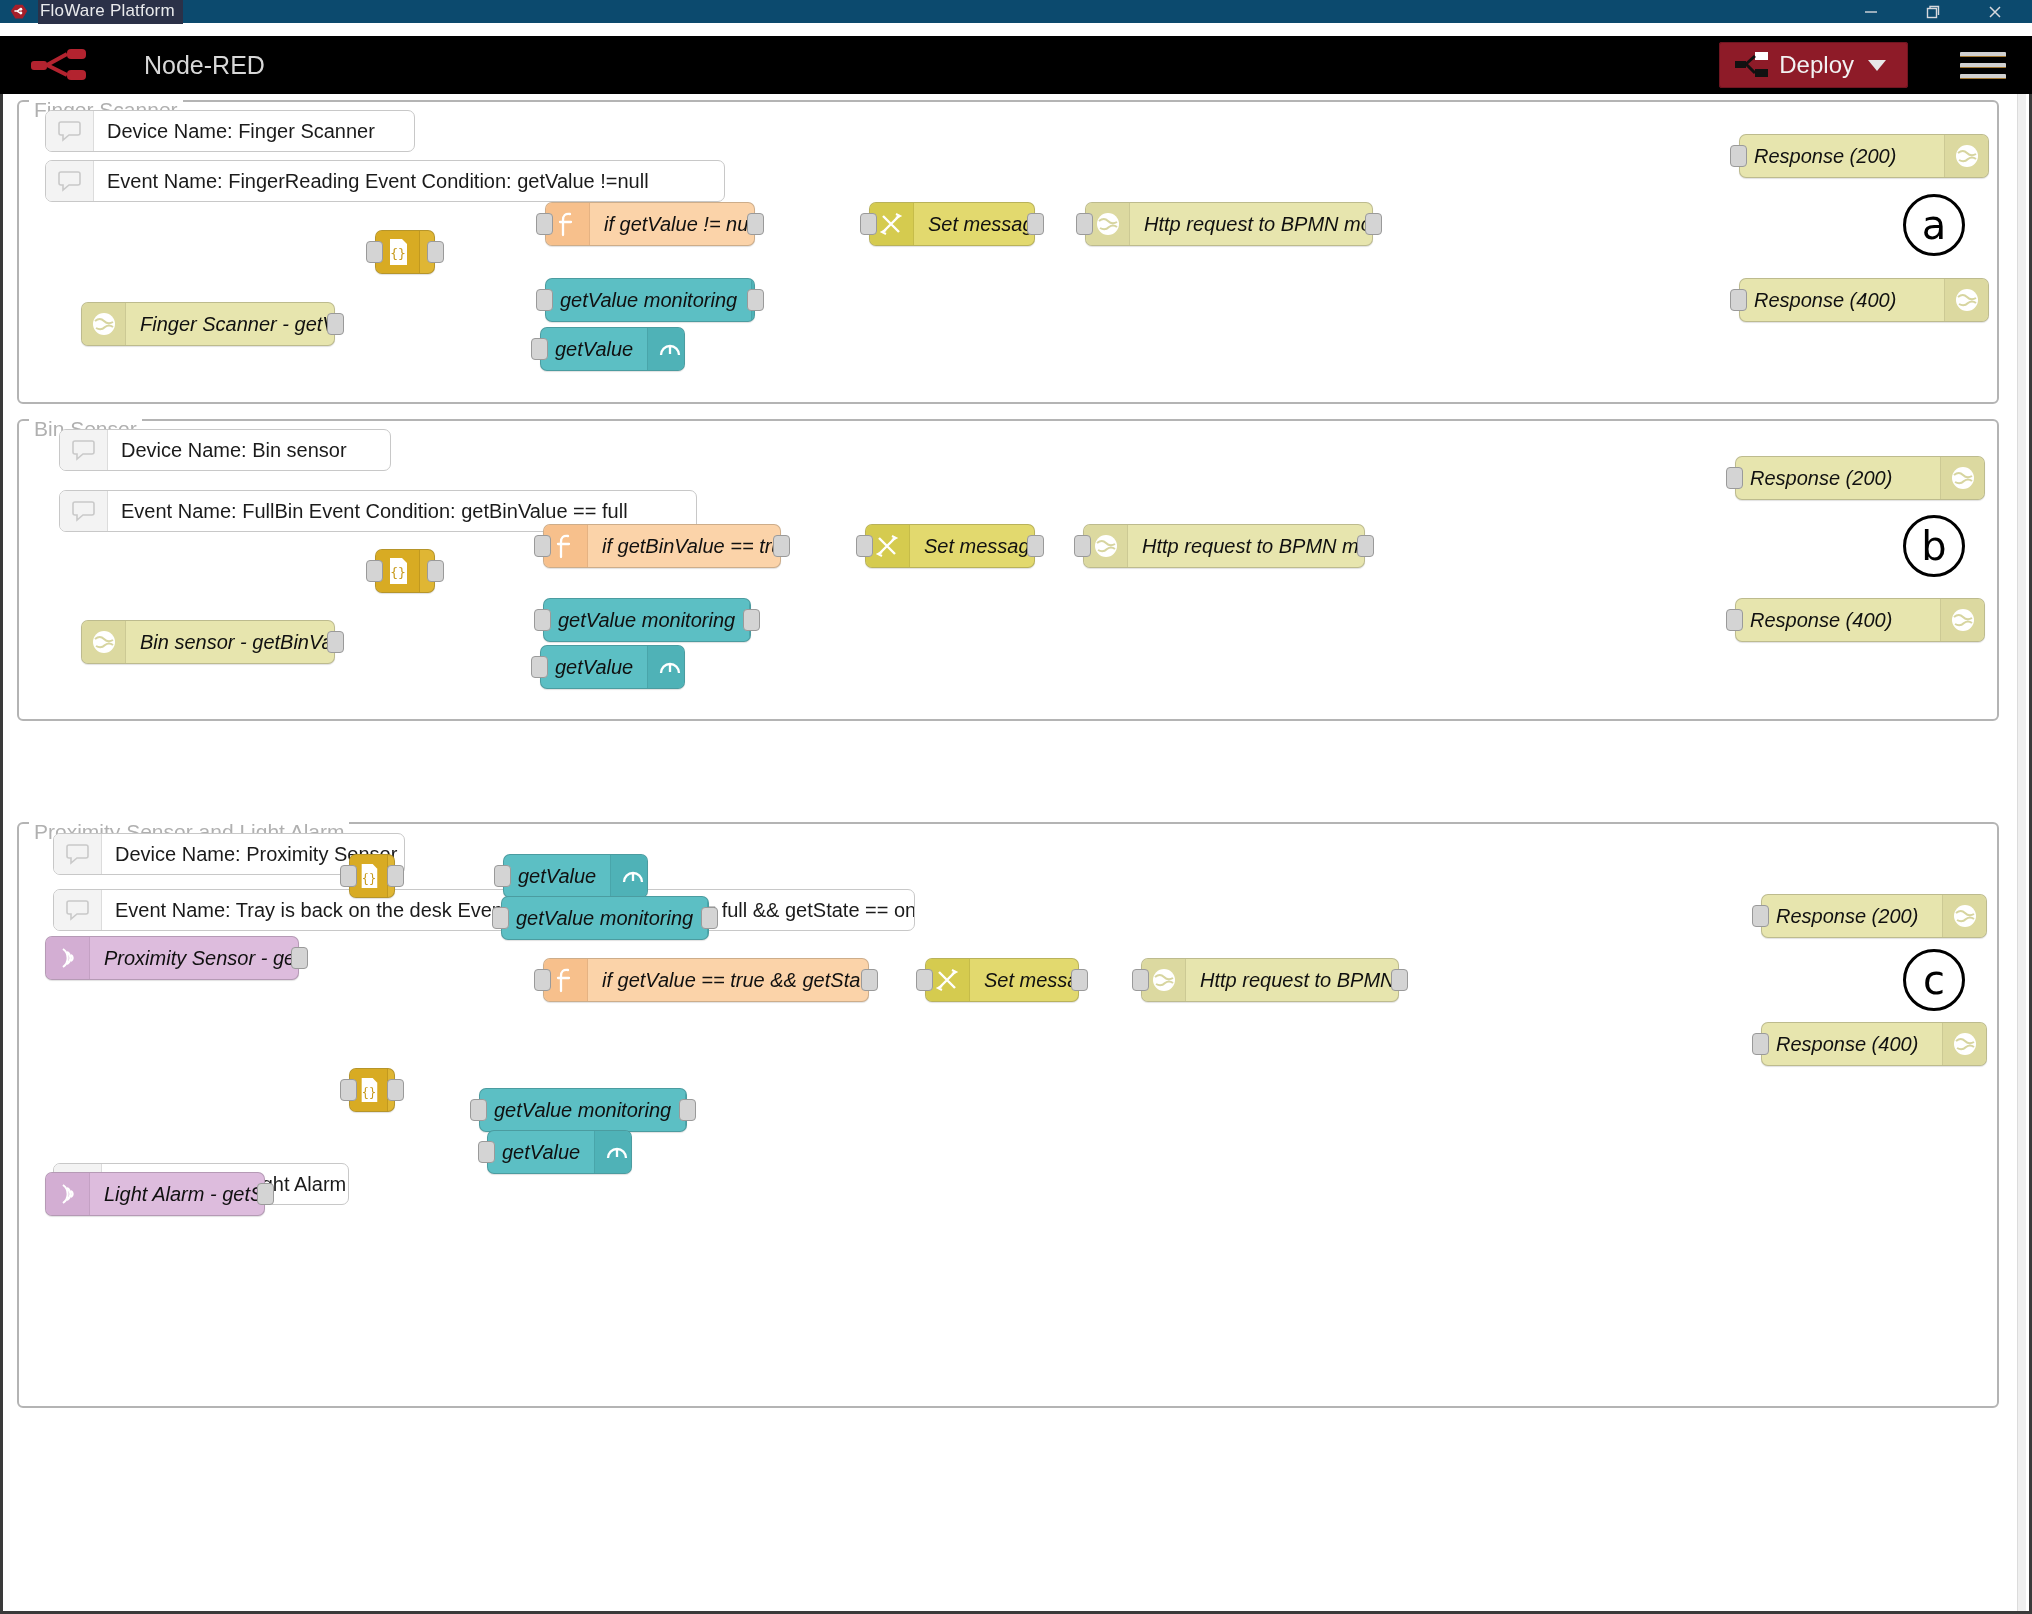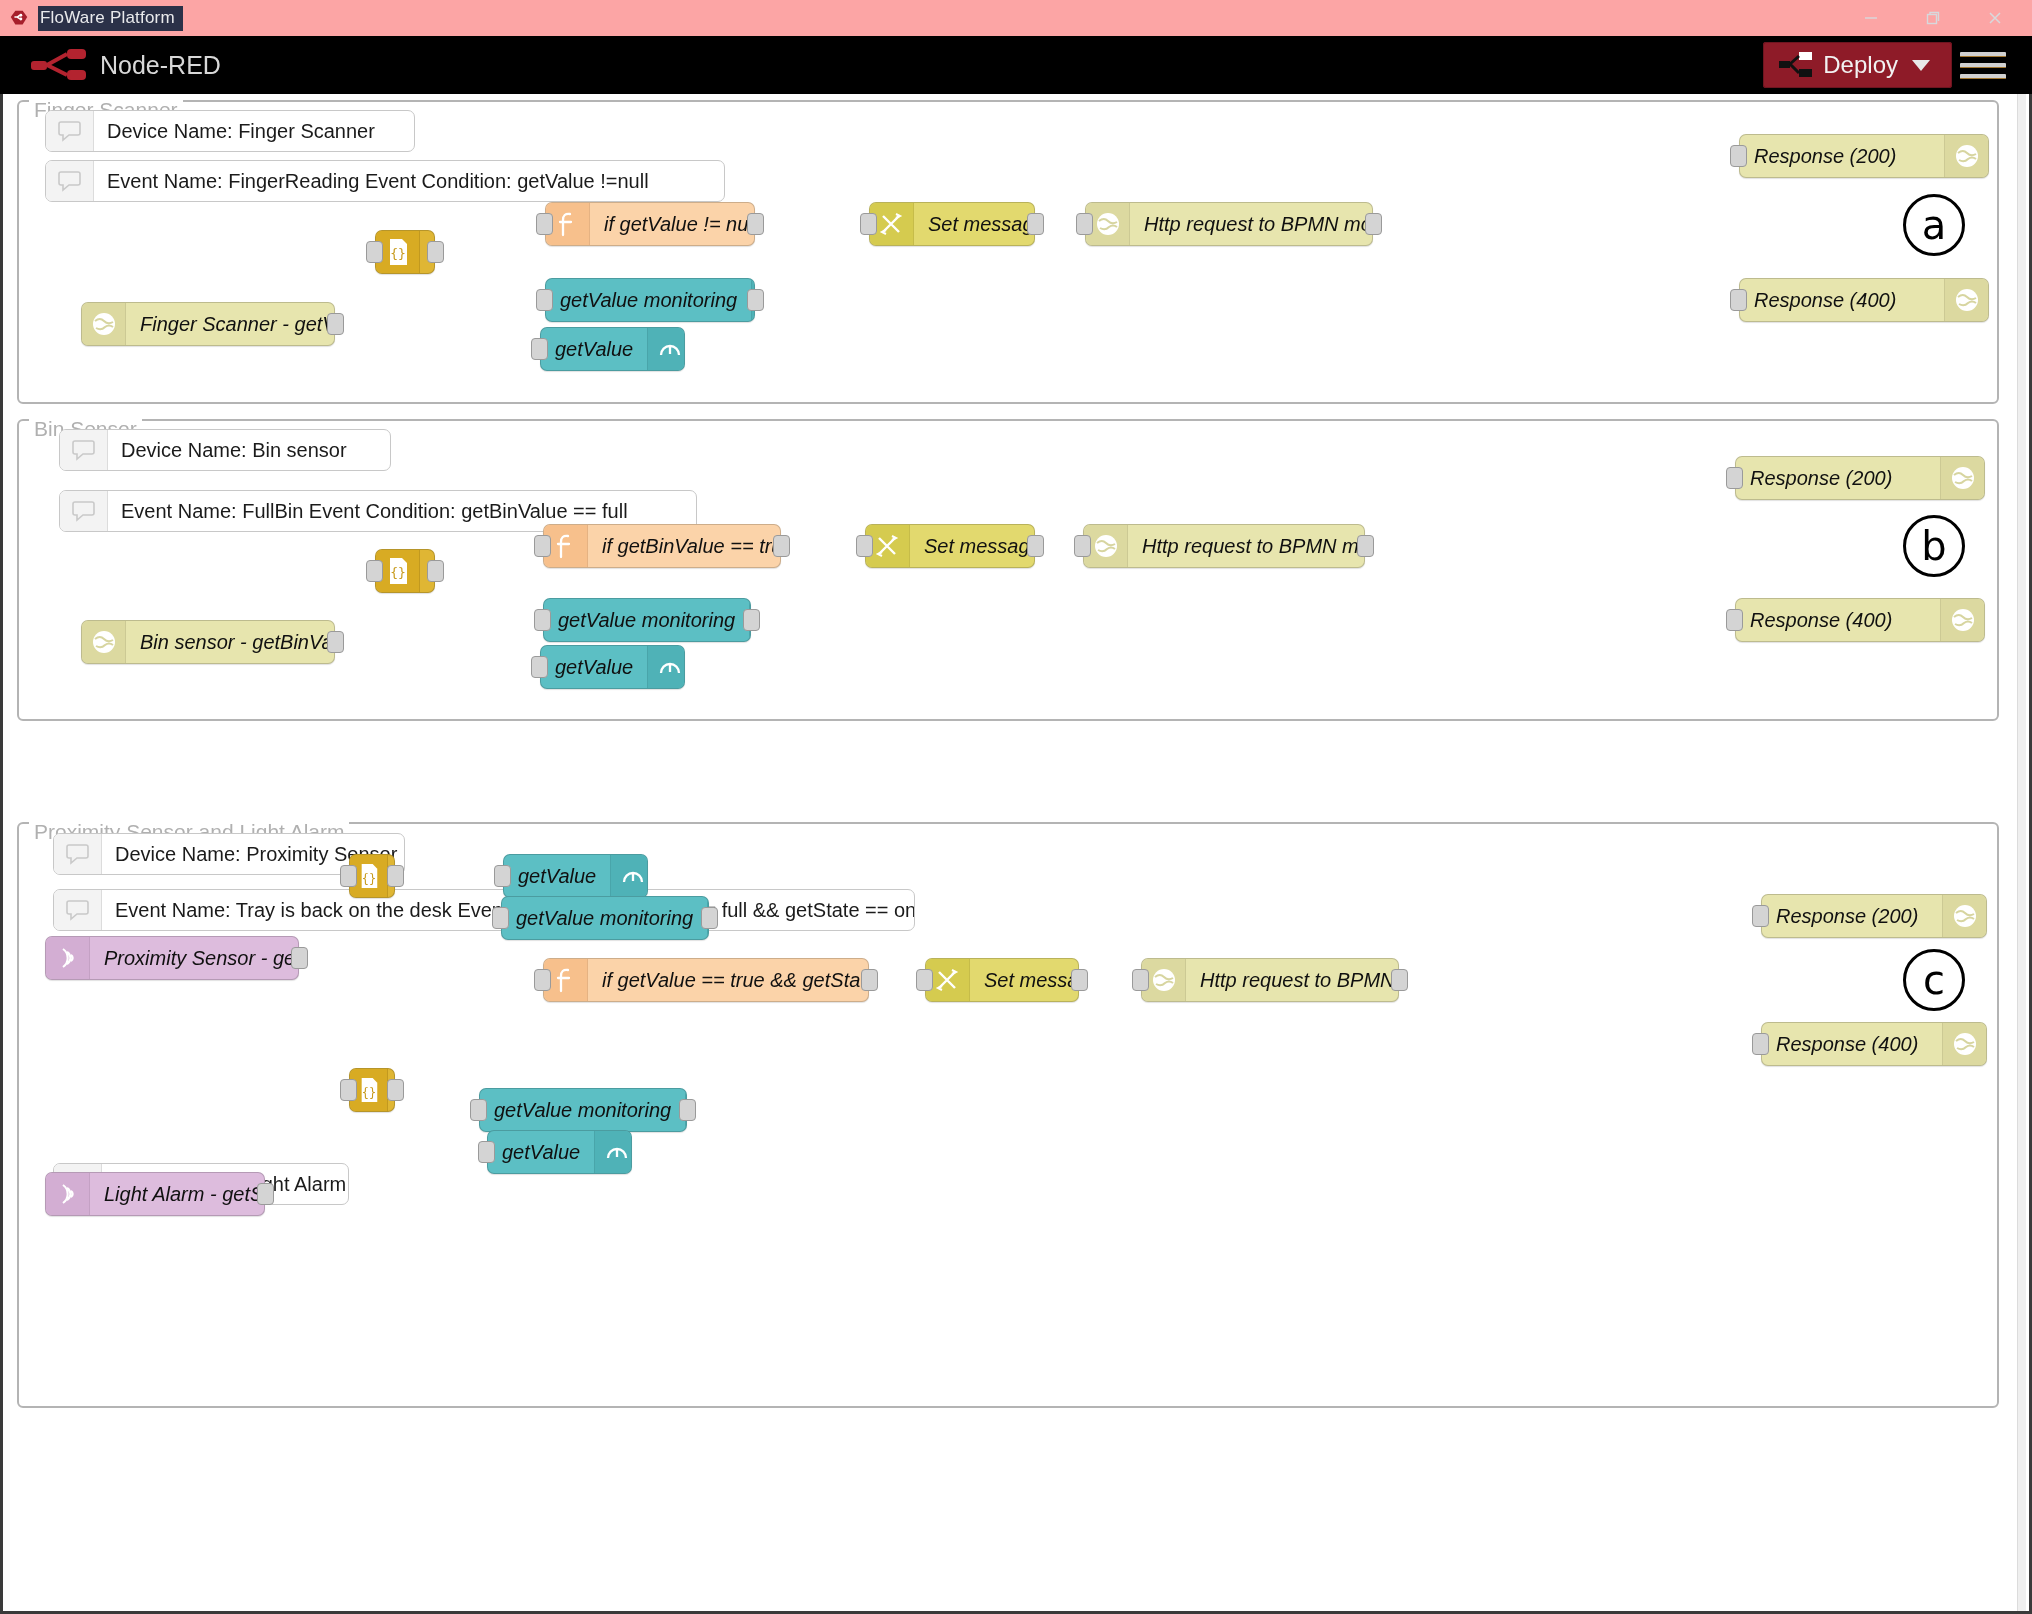--- a/index.html
+++ b/index.html
@@ -6,39 +6,39 @@
   html, body {
     width: 2032px; height: 1614px;
     background: #ffffff;
     font-family: "Liberation Sans", sans-serif;
     overflow: hidden;
   }
   #app { position: relative; width: 2032px; height: 1614px; background:#fff; }
 
   
   .titlebar {
-    position: absolute; left:0; top:0; width:2032px; height:36px;
-    background:#fca5a5; display:flex; align-items:center;
+    position: absolute; left:0; top:0; width:2032px; height:23px;
+    background:#0c4a6e; display:flex; align-items:center;
   }
   .tb-logo { width:22px; height:22px; margin-left:8px; margin-right:8px; flex:none; }
   .tb-title {
     color:#e9eaec; font-size:17px; letter-spacing:.2px;
     background:#2b3148; padding:2px 8px 3px 2px;
   }
   .tb-spacer { flex:1; }
   .tb-btn {
     width:62px; height:36px; display:flex; align-items:center; justify-content:center;
     color:#d7d9dd;
   }
   .tb-btn:last-child { margin-right:6px; }
 
   
   .nrheader {
     position:absolute; left:0; top:36px; width:2032px; height:58px;
-    background:#000000; display:flex; align-items:center;
+    background:#000000; display:flex; align-items:center;gap:44px;
   }
   .nr-logo { width:58px; height:34px; margin-left:30px; margin-right:12px; flex:none;}
   .nr-title { color:#d8d8d8; font-size:25px; font-weight:400; }
   .nr-spacer { flex:1; }
   .deploy-btn {
     height:46px; background:#8e1b28; border-radius:3px;
     display:flex; align-items:center; margin-right:8px;
     box-shadow: inset 0 0 0 1px #6e1520;
     text-align: center;
   }

